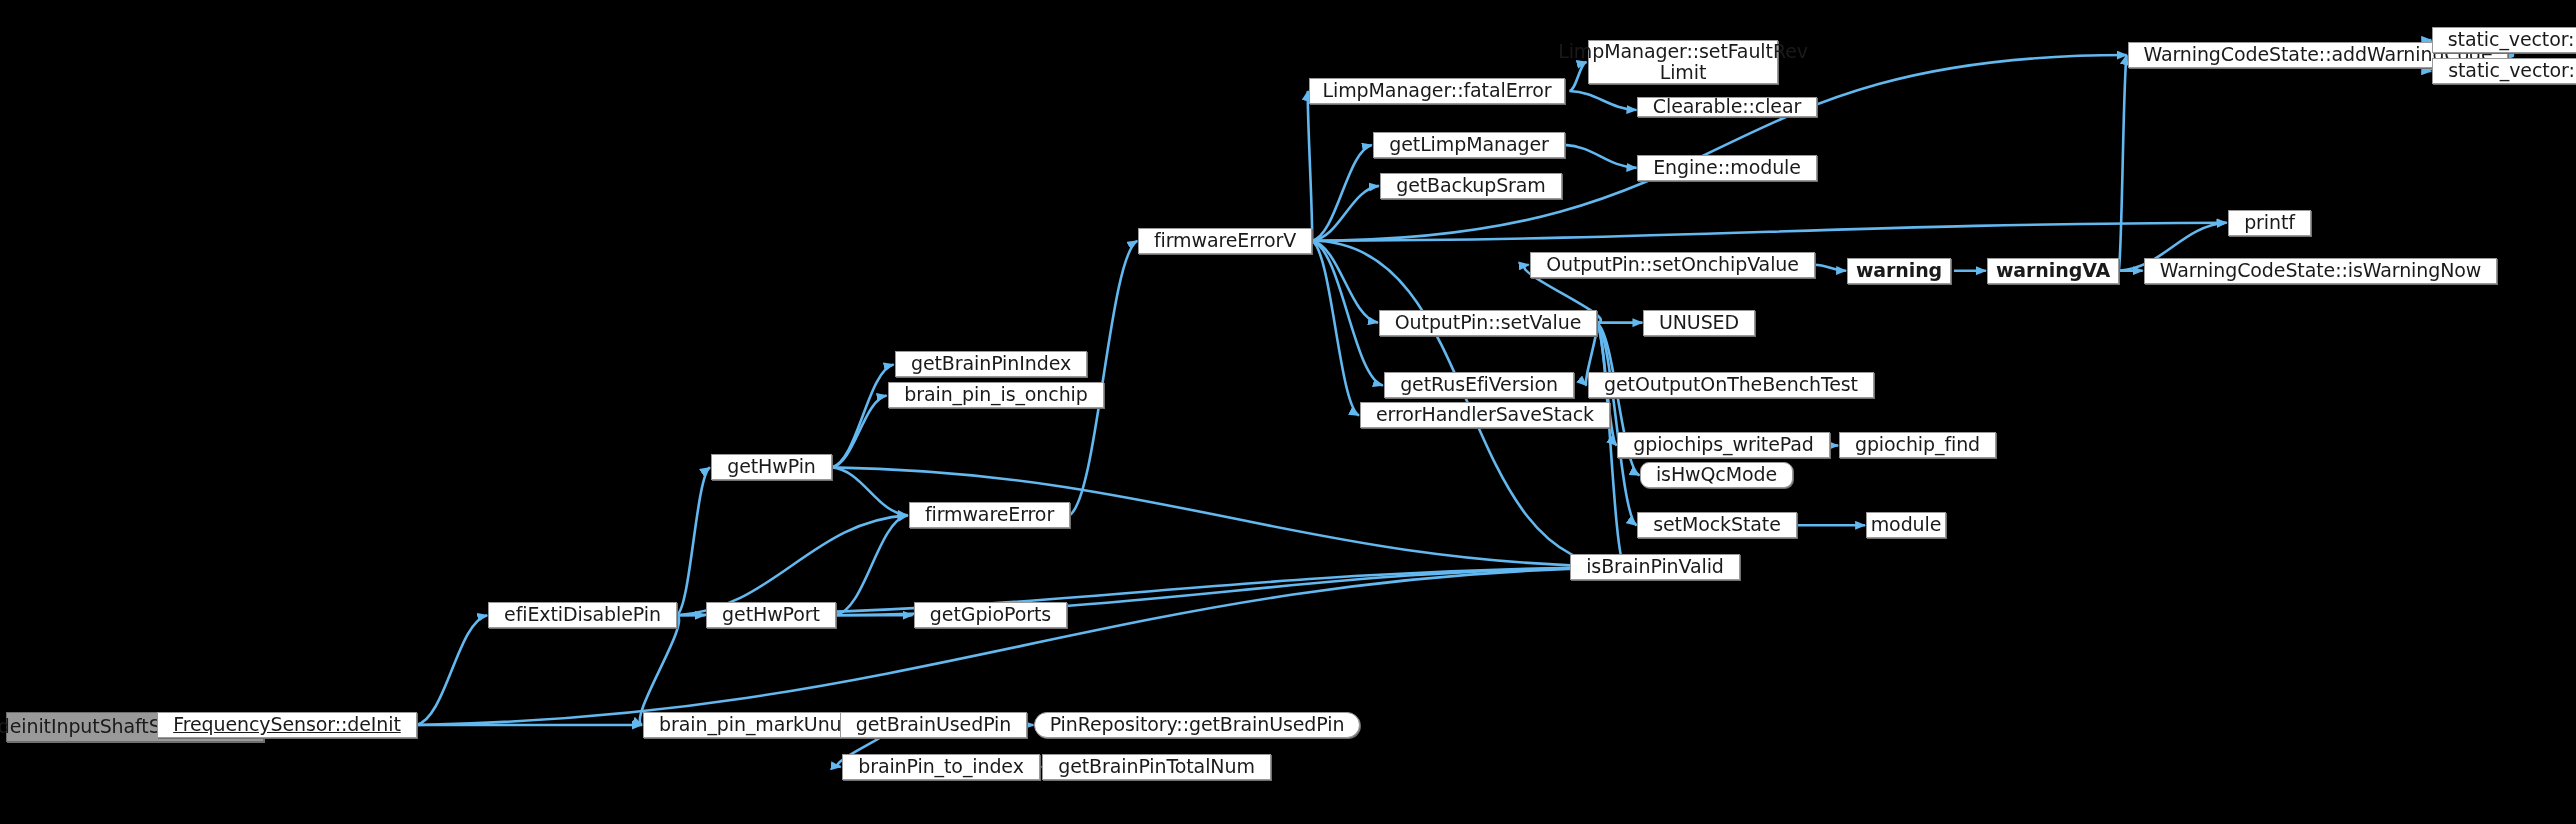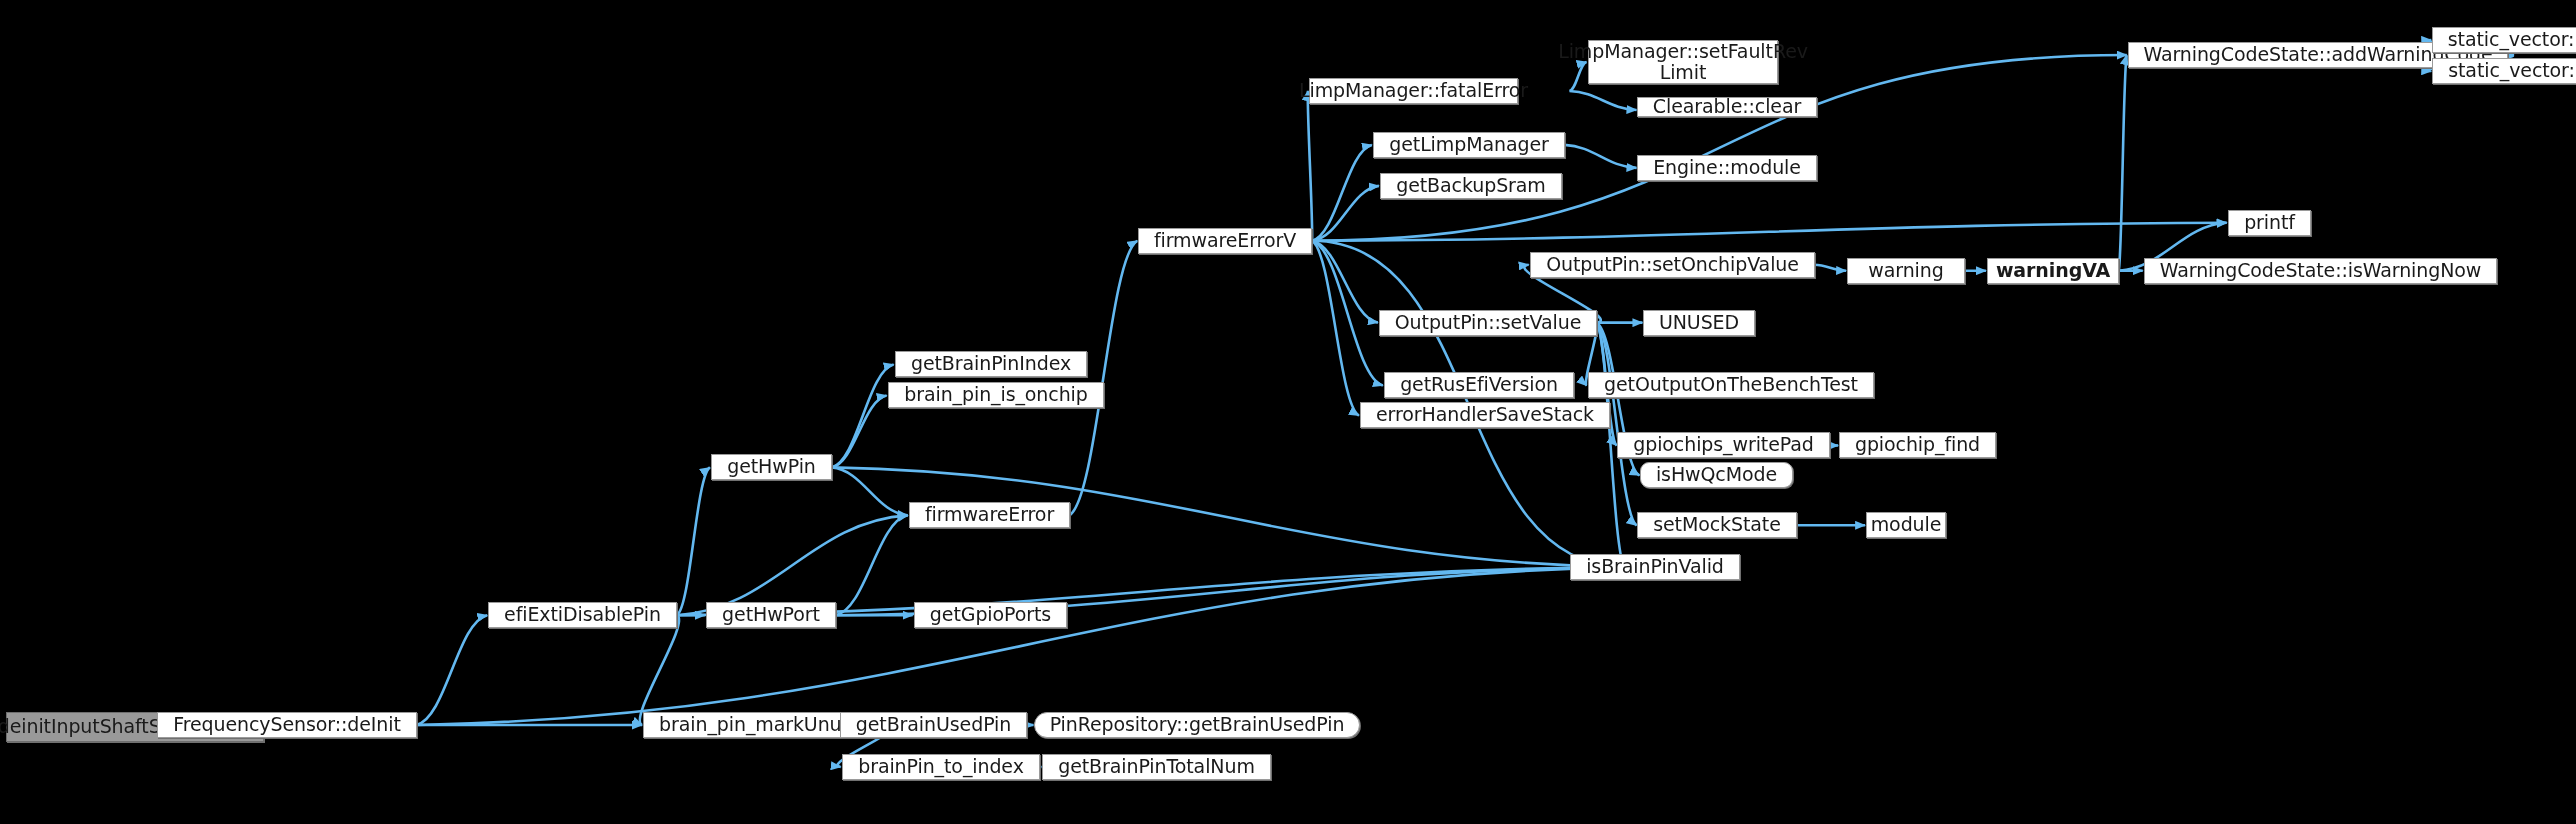--- a/index.html
+++ b/index.html
@@ -69,54 +69,54 @@
         <path d="M1957,271 L1989,271"></path>
         <path d="M2122,271 L2146,271"></path>
         <path d="M2122,271 C2125.36,258.04 2126.64,67.96 2130,55"></path>
         <path d="M2122,271 C2167.36,268.12 2184.64,225.88 2230,223"></path>
         <path d="M2512,55 C2544.34,54.1 2402.66,40.9 2435,40"></path>
         <path d="M2512,55 C2544.34,55.96 2402.66,70.04 2435,71"></path>
       </g>
   </svg>
   <div id="node-layer">
       <div class="node root" style="left: 6px; top: 712px; width: 258px; height: 30px;">deinitInputShaftSpeedSensor</div>
-      <div class="node" style="left: 157px; top: 712px; width: 260px; height: 26px;">FrequencySensor::deInit</div>
+      <div class="node" style="left: 157px; top: 712px; width: 260px; height: 26px; text-decoration: underline;">FrequencySensor::deInit</div>
       <div class="node" style="left: 488px; top: 602px; width: 189px; height: 26px;">efiExtiDisablePin</div>
       <div class="node" style="left: 711px; top: 454px; width: 121px; height: 26px;">getHwPin</div>
       <div class="node" style="left: 895px; top: 351px; width: 192px; height: 26px;">getBrainPinIndex</div>
       <div class="node" style="left: 888px; top: 382px; width: 216px; height: 26px;">brain_pin_is_onchip</div>
       <div class="node" style="left: 909px; top: 502px; width: 161px; height: 26px;">firmwareError</div>
       <div class="node" style="left: 706px; top: 602px; width: 130px; height: 26px;">getHwPort</div>
       <div class="node" style="left: 914px; top: 602px; width: 153px; height: 26px;">getGpioPorts</div>
       <div class="node" style="left: 643px; top: 712px; width: 248px; height: 26px;">brain_pin_markUnused</div>
       <div class="node" style="left: 840px; top: 712px; width: 187px; height: 26px;">getBrainUsedPin</div>
       <div class="node" style="left: 1034px; top: 712px; width: 326px; height: 26px; border-radius: 13px;">PinRepository::getBrainUsedPin</div>
       <div class="node" style="left: 842px; top: 754px; width: 198px; height: 26px;">brainPin_to_index</div>
       <div class="node" style="left: 1042px; top: 754px; width: 229px; height: 26px;">getBrainPinTotalNum</div>
       <div class="node" style="left: 1138px; top: 228px; width: 174px; height: 26px;">firmwareErrorV</div>
-      <div class="node" style="left: 1309px; top: 78px; width: 209px; height: 26px;">LimpManager::fatalError</div>
+      <div class="node" style="left: 1309px; top: 78px; width: 256px; height: 26px;">LimpManager::fatalError</div>
       <div class="node" style="left: 1588px; top: 40px; width: 190px; height: 44px;">LimpManager::setFaultRev
 Limit</div>
       <div class="node" style="left: 1637px; top: 97px; width: 180px; height: 20px;">Clearable::clear</div>
       <div class="node" style="left: 1373px; top: 132px; width: 192px; height: 26px;">getLimpManager</div>
       <div class="node" style="left: 1637px; top: 155px; width: 180px; height: 26px;">Engine::module</div>
       <div class="node" style="left: 1380px; top: 173px; width: 182px; height: 26px;">getBackupSram</div>
       <div class="node" style="left: 1530px; top: 252px; width: 285px; height: 26px;">OutputPin::setOnchipValue</div>
       <div class="node" style="left: 1379px; top: 310px; width: 218px; height: 26px;">OutputPin::setValue</div>
       <div class="node" style="left: 1643px; top: 310px; width: 112px; height: 26px;">UNUSED</div>
       <div class="node" style="left: 1384px; top: 372px; width: 190px; height: 26px;">getRusEfiVersion</div>
       <div class="node" style="left: 1588px; top: 372px; width: 286px; height: 26px;">getOutputOnTheBenchTest</div>
       <div class="node" style="left: 1360px; top: 402px; width: 250px; height: 26px;">errorHandlerSaveStack</div>
       <div class="node" style="left: 1617px; top: 432px; width: 213px; height: 26px;">gpiochips_writePad</div>
       <div class="node" style="left: 1839px; top: 432px; width: 157px; height: 26px;">gpiochip_find</div>
       <div class="node" style="left: 1640px; top: 462px; width: 153px; height: 26px; border-radius: 9px;">isHwQcMode</div>
       <div class="node" style="left: 1637px; top: 512px; width: 160px; height: 26px;">setMockState</div>
       <div class="node" style="left: 1866px; top: 512px; width: 80px; height: 26px;">module</div>
       <div class="node" style="left: 1570px; top: 554px; width: 170px; height: 26px;">isBrainPinValid</div>
-      <div class="node" style="left: 1847px; top: 258px; width: 118px; height: 26px;">warning</div>
+      <div class="node" style="left: 1847px; top: 258px; width: 104px; height: 26px; font-weight: bold;">warning</div>
       <div class="node" style="left: 1987px; top: 258px; width: 132px; height: 26px; font-weight: bold;">warningVA</div>
       <div class="node" style="left: 2144px; top: 258px; width: 353px; height: 26px;">WarningCodeState::isWarningNow</div>
       <div class="node" style="left: 2128px; top: 42px; width: 380px; height: 26px;">WarningCodeState::addWarningCode</div>
       <div class="node" style="left: 2432px; top: 27px; width: 200px; height: 26px;">static_vector::add</div>
       <div class="node" style="left: 2432px; top: 58px; width: 201px; height: 26px;">static_vector::find</div>
       <div class="node" style="left: 2228px; top: 210px; width: 83px; height: 26px;">printf</div>
     </div>
 </div>
 
 

